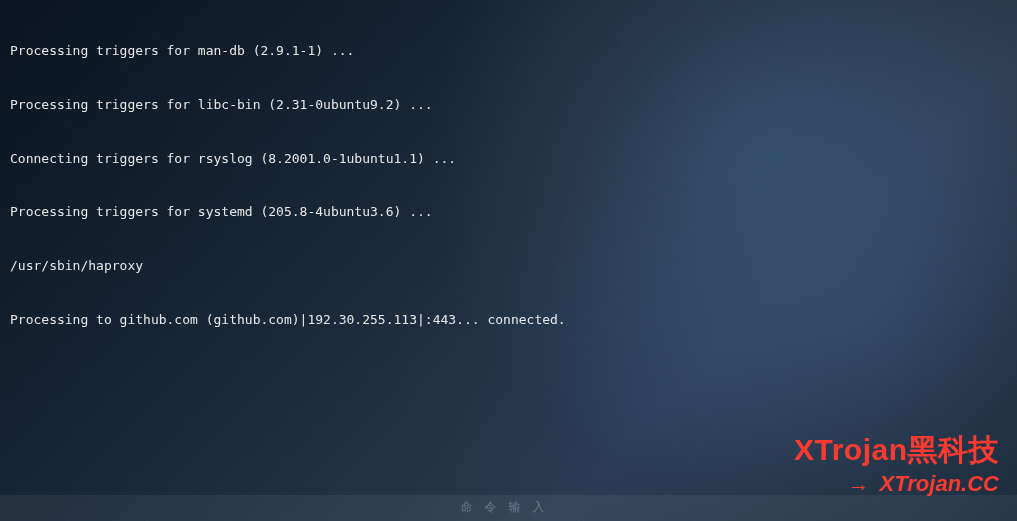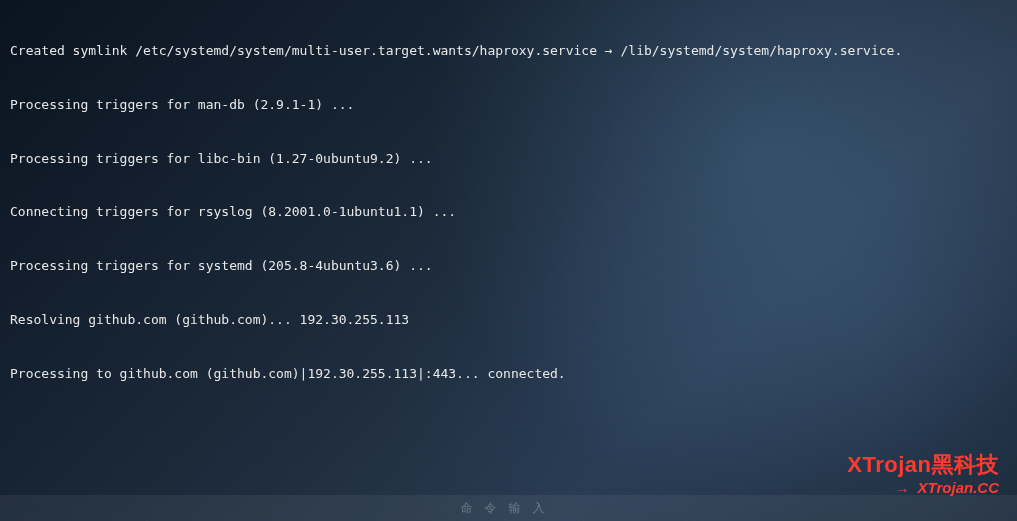--- a/index.html
+++ b/index.html
@@ -33,44 +33,44 @@
   right: 0;
   height: 26px;
   background: rgba(255,255,255,0.06);
   display: flex;
   align-items: center;
   padding: 0 12px;
   z-index: 3;
 }
 .input-ph {
   color: #9aa3ad;
-  font-family: Liberation Sans, sans-serif;
+  font-family: Liberation Mono, monospace;
   font-size: 12px;
   flex: 1;
   text-align: center;
   letter-spacing: 12px;
   opacity: 0.55;
 }
 .watermark {
   position: absolute;
   right: 18px;
   bottom: 22px;
   text-align: right;
   z-index: 5;
   font-family: Arial, sans-serif;
 }
 .wm1 {
   color: #ff3b2f;
-  font-size: 22px;
+  font-size: 30px;
   font-weight: bold;
   letter-spacing: 0.5px;
 }
 .wm2 {
   color: #ff3b2f;
-  font-size: 15px;
+  font-size: 22px;
   font-style: italic;
   font-weight: bold;
   margin-top: -2px;
 }
 .arrow { font-style: normal; margin-right: 4px; }
 .decor {
   position: absolute;
   inset: 0;
   z-index: 1;
   opacity: 0.25;
@@ -79,26 +79,25 @@
     repeating-linear-gradient(45deg, transparent 0 40px, rgba(180,200,220,0.06) 40px 41px),
     repeating-linear-gradient(-45deg, transparent 0 55px, rgba(180,200,220,0.05) 55px 56px);
 }
 </style>
 </head>
 <body>
 
 <div class="decor"></div>
 
 <div class="terminal">
-  <span class="line">Created symlink /etc/systemd/system/multi-user.target.wants/haproxy.service → /lib/systemd/system/haproxy.service.</span>
   <span class="line">Processing triggers for man-db (2.9.1-1) ...</span>
-  <span class="line">Processing triggers for libc-bin (1.27-0ubuntu9.2) ...</span>
+  <span class="line">Processing triggers for libc-bin (2.31-0ubuntu9.2) ...</span>
   <span class="line">Connecting triggers for rsyslog (8.2001.0-1ubuntu1.1) ...</span>
   <span class="line">Processing triggers for systemd (205.8-4ubuntu3.6) ...</span>
-  <span class="line">Resolving github.com (github.com)... 192.30.255.113</span>
+  <span class="line">/usr/sbin/haproxy</span>
   <span class="line">Processing to github.com (github.com)|192.30.255.113|:443... connected.</span>
   
   
   
   
   
   
   
   
   <span class="line"></span>

